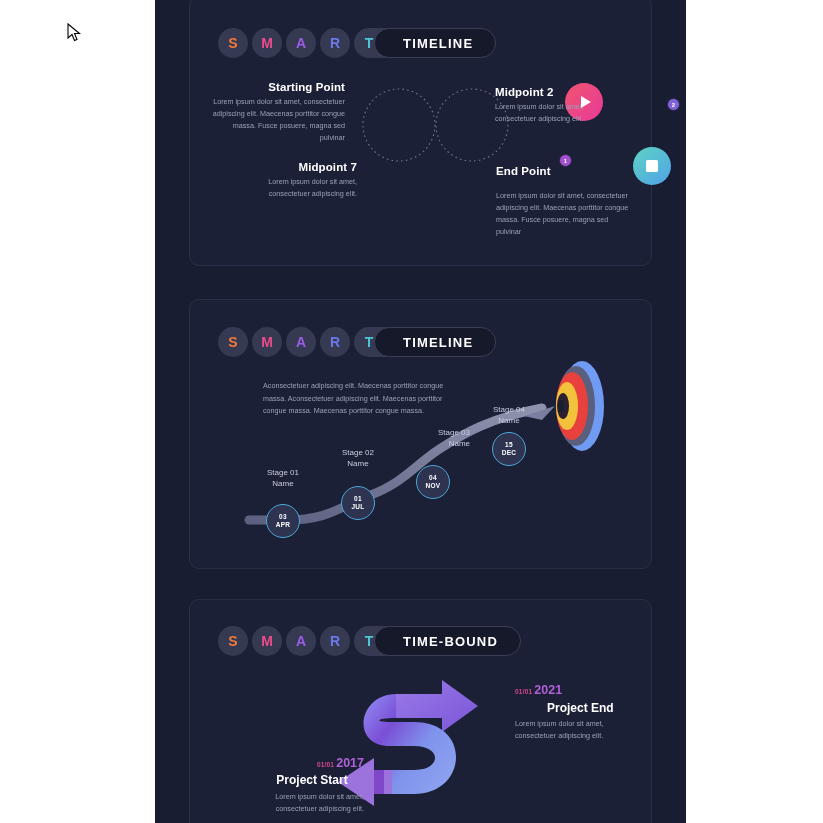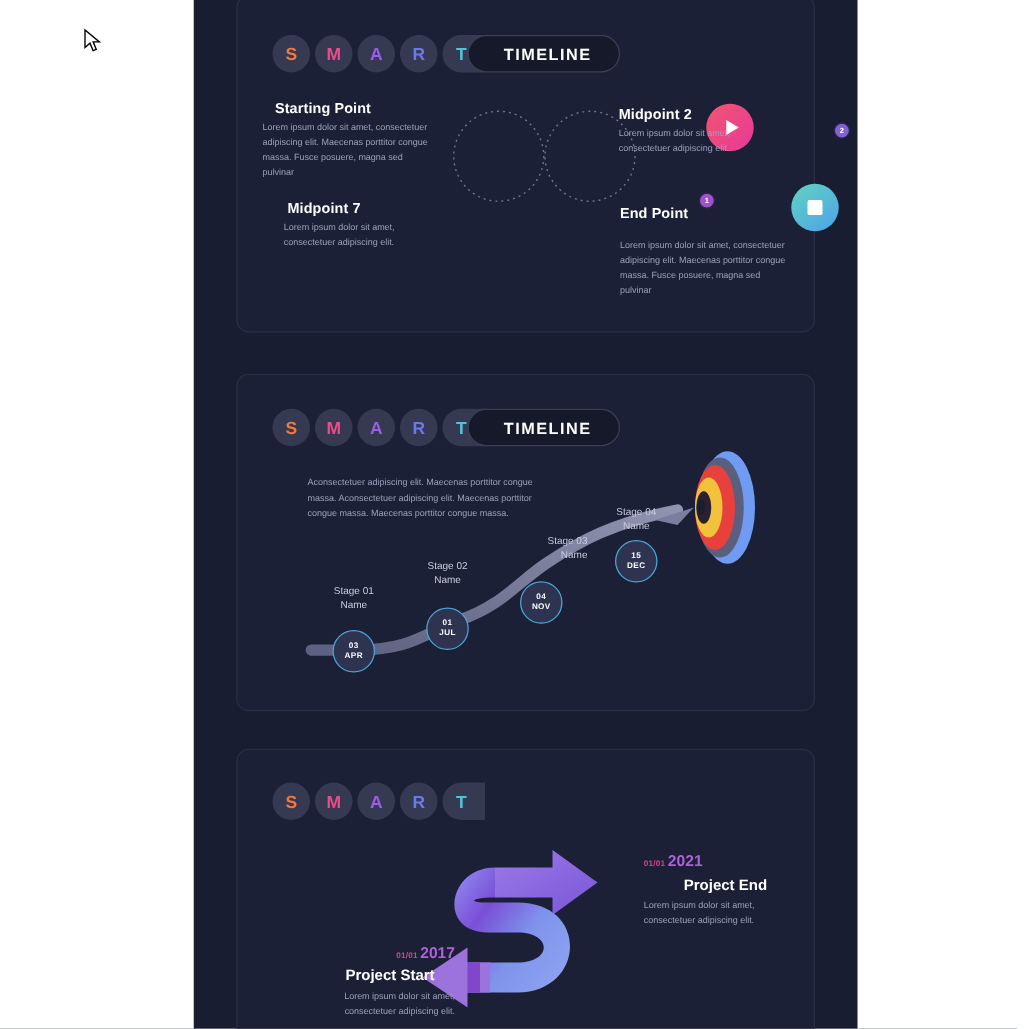--- a/index.html
+++ b/index.html
@@ -72,21 +72,21 @@
     font-size:11.5px;
     font-weight:bold;
     letter-spacing:.1px;
   }
   .p1-body {
     position:absolute;
     color:#9aa0bb;
     font-size:7.2px;
     line-height:1.65;
   }
-  .ta-r { text-align:left; }
+  .ta-r { text-align:right; }
   .ta-l { text-align:left; }
 
   .circle-btn {
     position:absolute;
     border-radius:50%;
     display:flex; align-items:center; justify-content:center;
   }
   #play-btn {
     left:375px; top:86px; width:38px; height:38px;
     background:linear-gradient(135deg,#f0556f 0%,#e8399a 100%);
@@ -107,21 +107,21 @@
     color:#fff; font-size:6px; font-weight:bold;
     display:flex; align-items:center; justify-content:center;
     border:1px solid #2b2350;
   }
   #node1 { left:369px; top:157px; }
   #node2 { left:477px; top:101px; background:#7f63d6; }
 
   
   .p2-para {
     position:absolute;
-    left:56px; top:80px;
+    left:73px; top:80px;
     width:186px;
     color:#9aa0bb;
     font-size:7.2px;
     line-height:1.75;
   }
   .stage-label {
     position:absolute;
     color:#c8cce0;
     font-size:8px;
     line-height:1.35;
@@ -283,20 +283,21 @@
   </div>
 
   <div class="card" id="card3">
 
     <div class="smart-bar" style="top:26px;">
       <div class="smart-letter l-s">S</div>
       <div class="smart-letter l-m">M</div>
       <div class="smart-letter l-a">A</div>
       <div class="smart-letter l-r">R</div>
       <div class="smart-letter l-t">T</div>
+      <div class="smart-pill">TIME-BOUND</div>
     </div>
 
     <svg style="position:absolute;left:140px;top:70px;width:180px;height:170px;" viewBox="0 0 180 170">
       <defs>
         <linearGradient id="arrg" x1="0" y1="0.1" x2="1" y2="0.9">
           <stop offset="0%" stop-color="#8f86f0"></stop>
           <stop offset="28%" stop-color="#7a4fd6"></stop>
           <stop offset="60%" stop-color="#7f93ec"></stop>
           <stop offset="100%" stop-color="#8fa4f0"></stop>
         </linearGradient>

